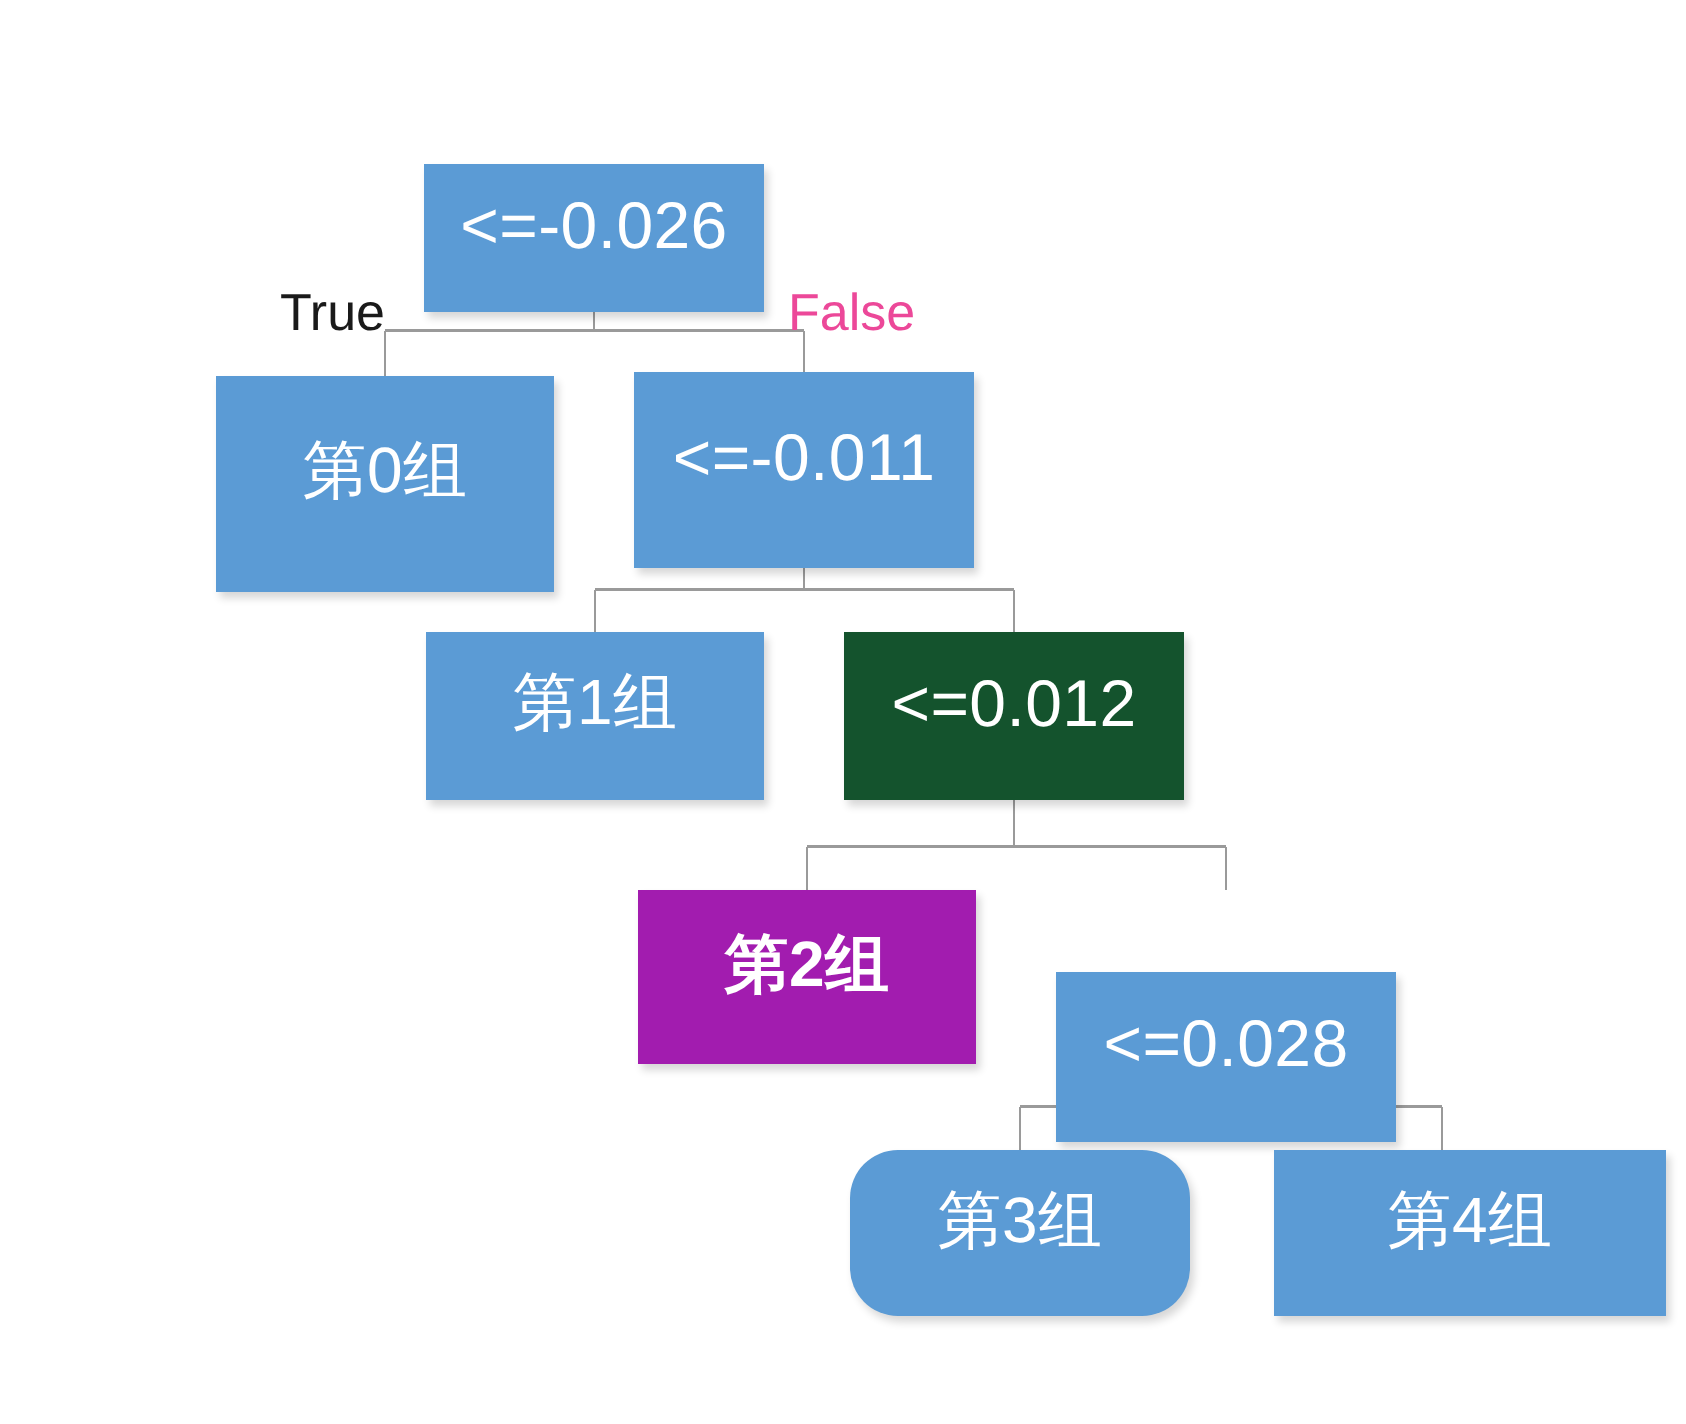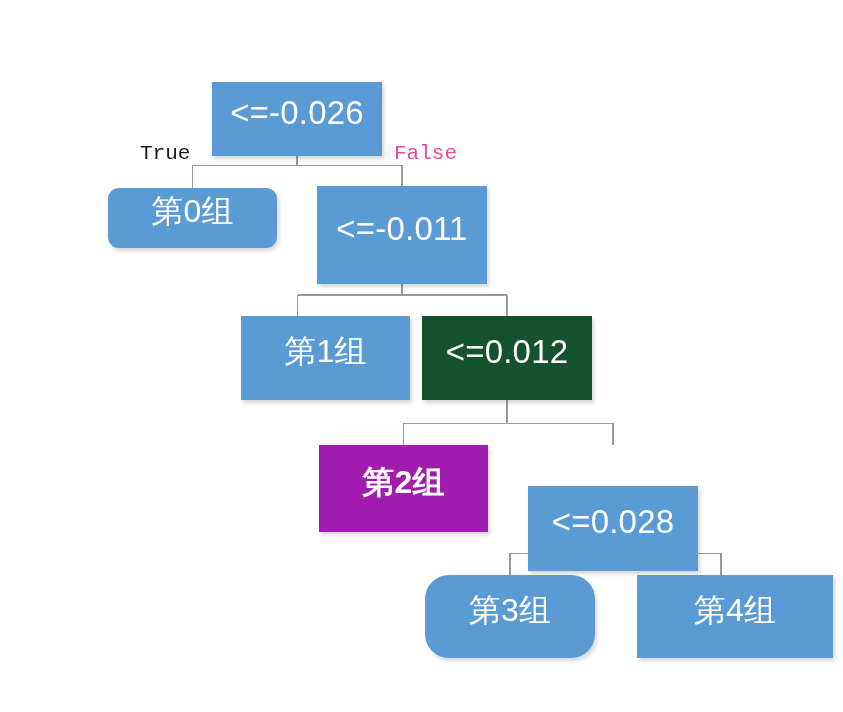--- a/index.html
+++ b/index.html
@@ -47,24 +47,23 @@
   }
   .node.decision .node-label {
     font-size: 33px;
   }
   .node.leaf .node-label {
     font-size: 32px;
   }
   .edge-label {
     position: absolute;
     color: #1a1a1a;
-    font-size: 21px;
+    font-size: 26px;
     line-height: 1;
     white-space: nowrap;
-    font-family: Liberation Mono, monospace;
   }
 </style>
 </head>
 <body>
 
 <div id="canvas">
   <svg id="connector-layer" width="843" height="712" viewBox="0 0 843 712">
       <line x1="297" y1="143" x2="297" y2="165.36" stroke="#9a9a9a" stroke-width="1.4" shape-rendering="crispEdges"></line>
       <line x1="192.5" y1="165.36" x2="402" y2="165.36" stroke="#9a9a9a" stroke-width="1.4" shape-rendering="crispEdges"></line>
       <line x1="192.5" y1="165.36" x2="192.5" y2="188" stroke="#9a9a9a" stroke-width="1.4" shape-rendering="crispEdges"></line>
@@ -79,27 +78,27 @@
       <line x1="613" y1="423.4" x2="613" y2="445" stroke="#9a9a9a" stroke-width="1.4" shape-rendering="crispEdges"></line>
       <line x1="613" y1="530" x2="613" y2="553.4" stroke="#9a9a9a" stroke-width="1.4" shape-rendering="crispEdges"></line>
       <line x1="510" y1="553.4" x2="721" y2="553.4" stroke="#9a9a9a" stroke-width="1.4" shape-rendering="crispEdges"></line>
       <line x1="510" y1="553.4" x2="510" y2="575" stroke="#9a9a9a" stroke-width="1.4" shape-rendering="crispEdges"></line>
       <line x1="721" y1="553.4" x2="721" y2="575" stroke="#9a9a9a" stroke-width="1.4" shape-rendering="crispEdges"></line>
     </svg>
   <div id="node-layer">
       <div class="node decision" style="left: 212px; top: 58px; width: 170px; height: 74px; background: rgb(91, 155, 213); color: rgb(255, 255, 255); margin-top: 24px;">
         <span class="node-label">&lt;=-0.026</span>
       </div>
-      <div class="node leaf" style="left: 108px; top: 188px; width: 169px; height: 60px; background: rgb(91, 155, 213); color: rgb(255, 255, 255); border-radius: 11px;">
+      <div class="node leaf" style="left: 108px; top: 188px; width: 169px; height: 108px; background: rgb(91, 155, 213); color: rgb(255, 255, 255);">
         <span class="node-label">第0组</span>
       </div>
       <div class="node decision" style="left: 317px; top: 186px; width: 170px; height: 98px; background: rgb(91, 155, 213); color: rgb(255, 255, 255);">
         <span class="node-label">&lt;=-0.011</span>
       </div>
-      <div class="node leaf" style="left: 213px; top: 316px; width: 169px; height: 84px; background: rgb(91, 155, 213); color: rgb(255, 255, 255); margin-left: 28px;">
+      <div class="node leaf" style="left: 213px; top: 316px; width: 169px; height: 84px; background: rgb(91, 155, 213); color: rgb(255, 255, 255);">
         <span class="node-label">第1组</span>
       </div>
       <div class="node decision" style="left: 422px; top: 316px; width: 170px; height: 84px; background: #14532d; color: rgb(255, 255, 255);">
         <span class="node-label">&lt;=0.012</span>
       </div>
       <div class="node leaf" style="left: 319px; top: 445px; width: 169px; height: 87px; background: #a21caf; color: rgb(255, 255, 255); font-weight: bold;">
         <span class="node-label">第2组</span>
       </div>
       <div class="node decision" style="left: 528px; top: 445px; width: 170px; height: 85px; background: rgb(91, 155, 213); color: rgb(255, 255, 255); margin-top: 41px;">
         <span class="node-label">&lt;=0.028</span>

